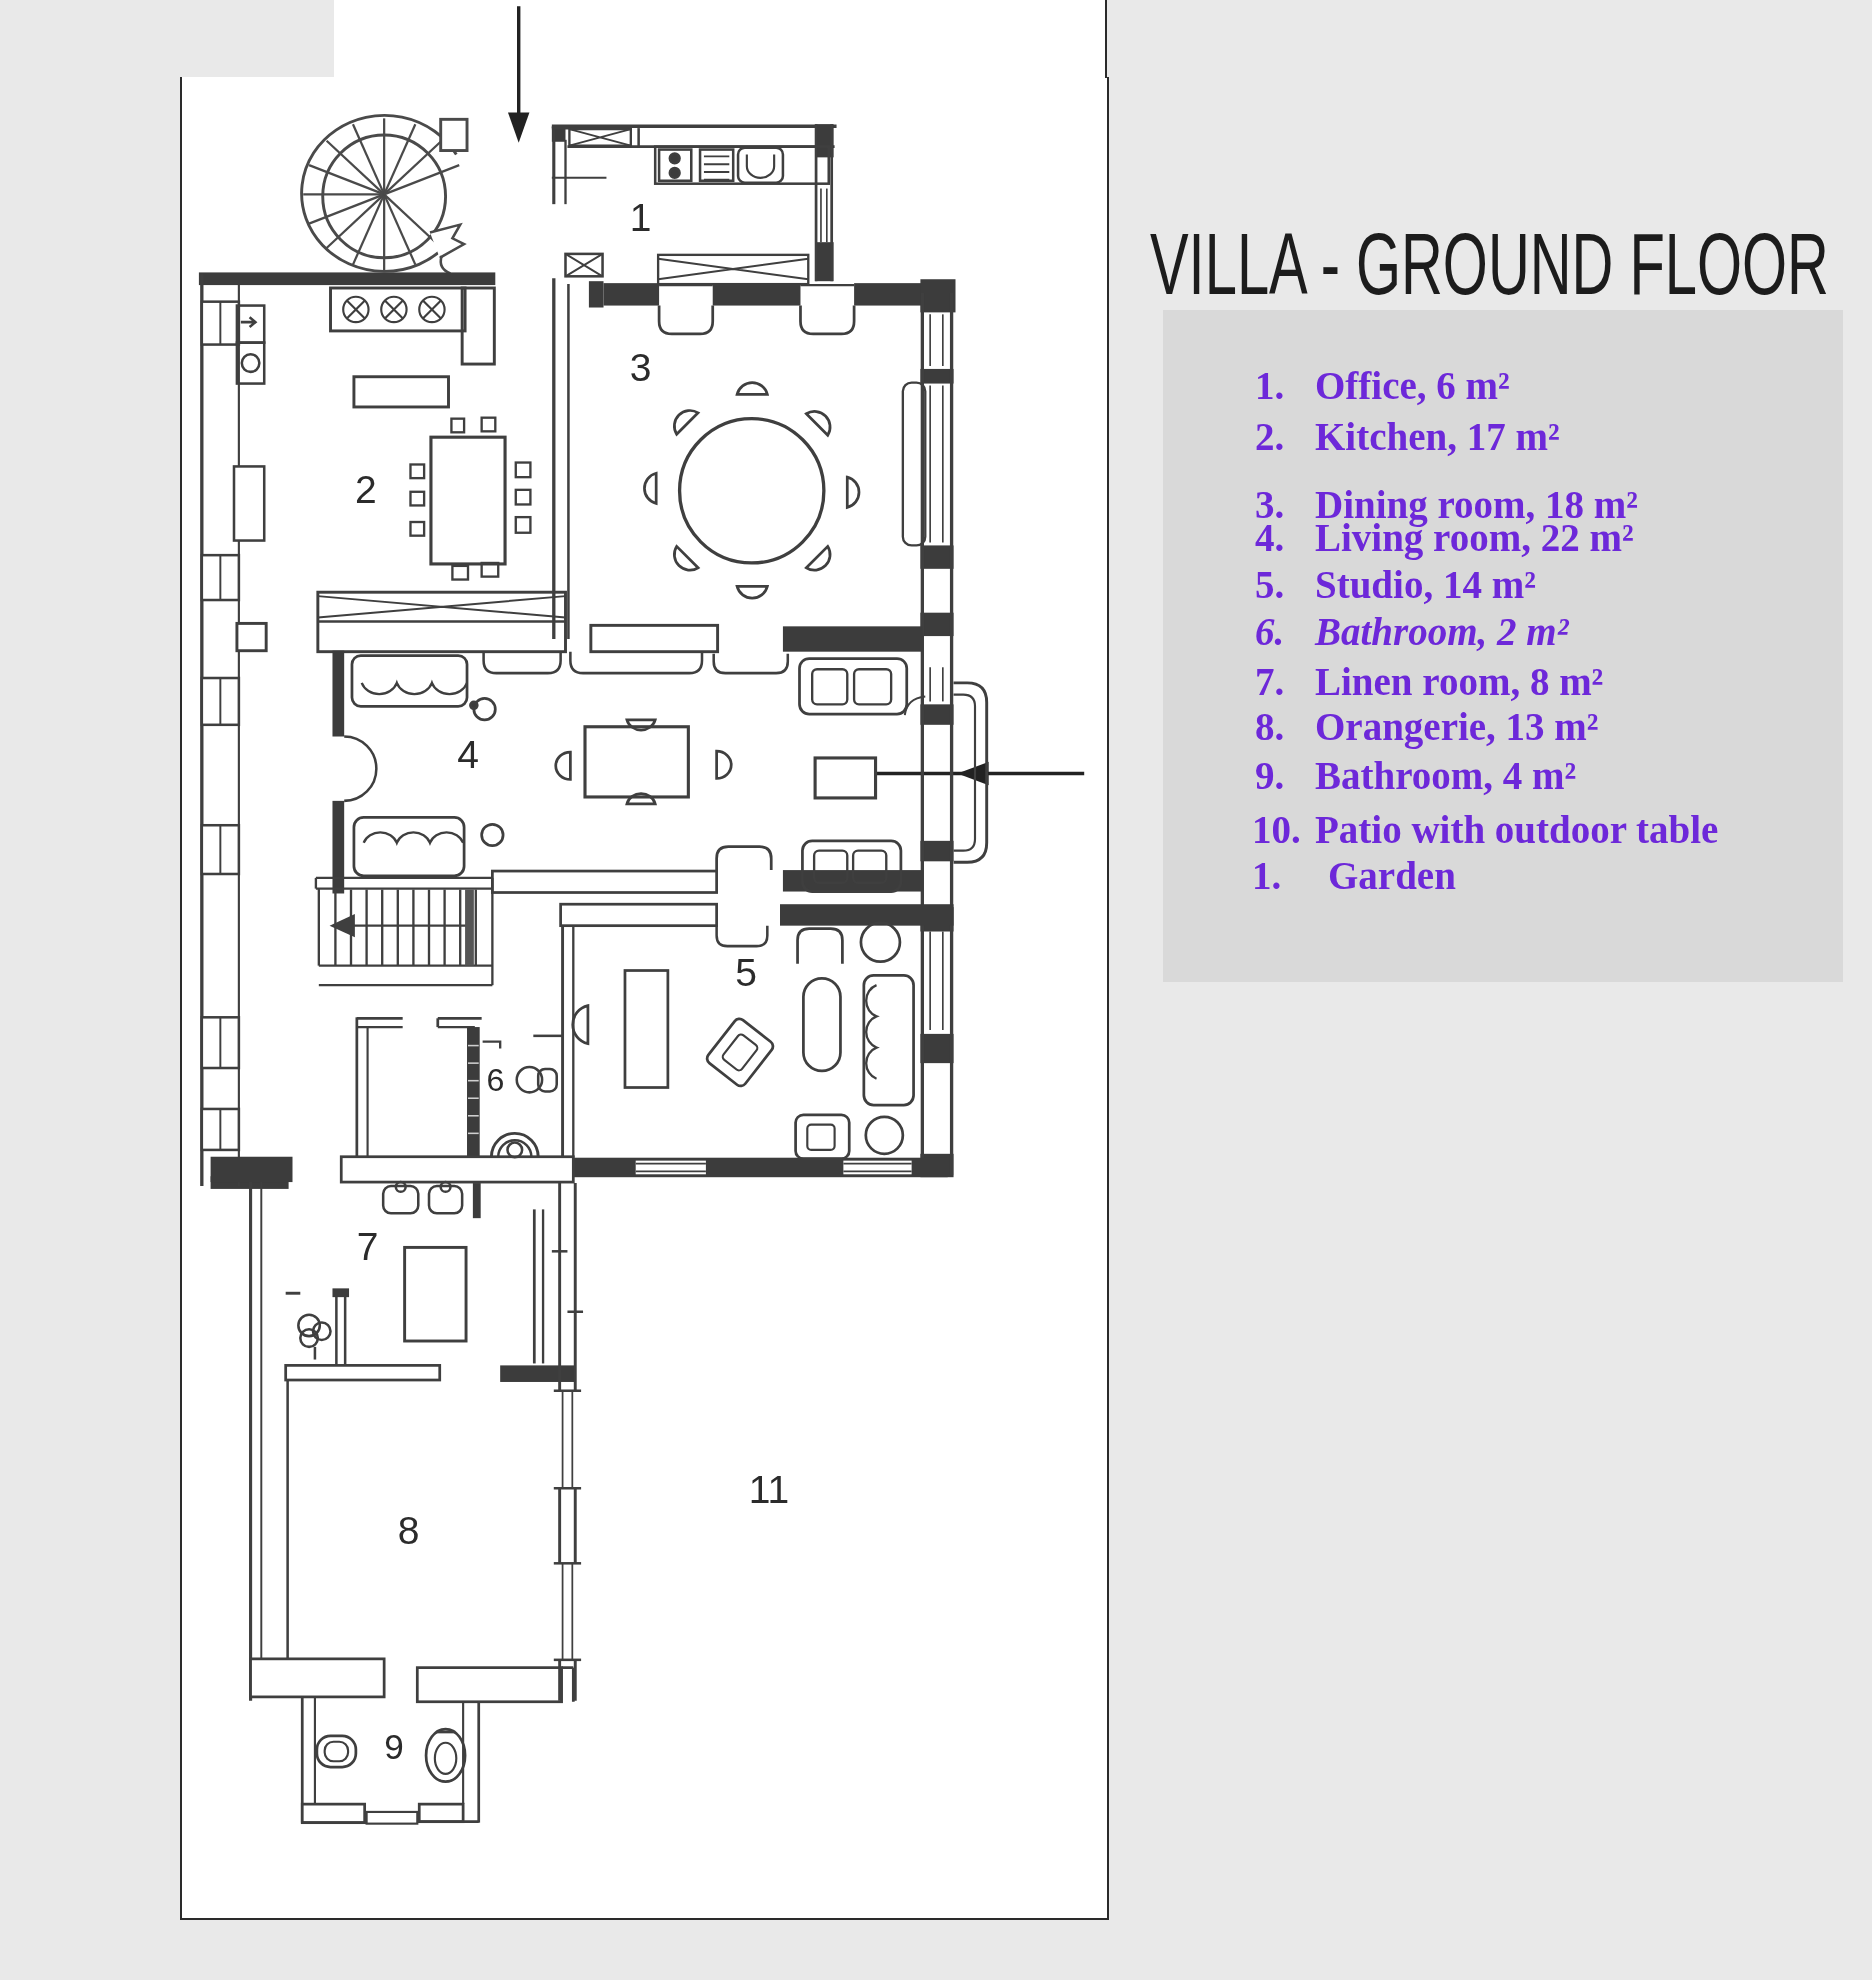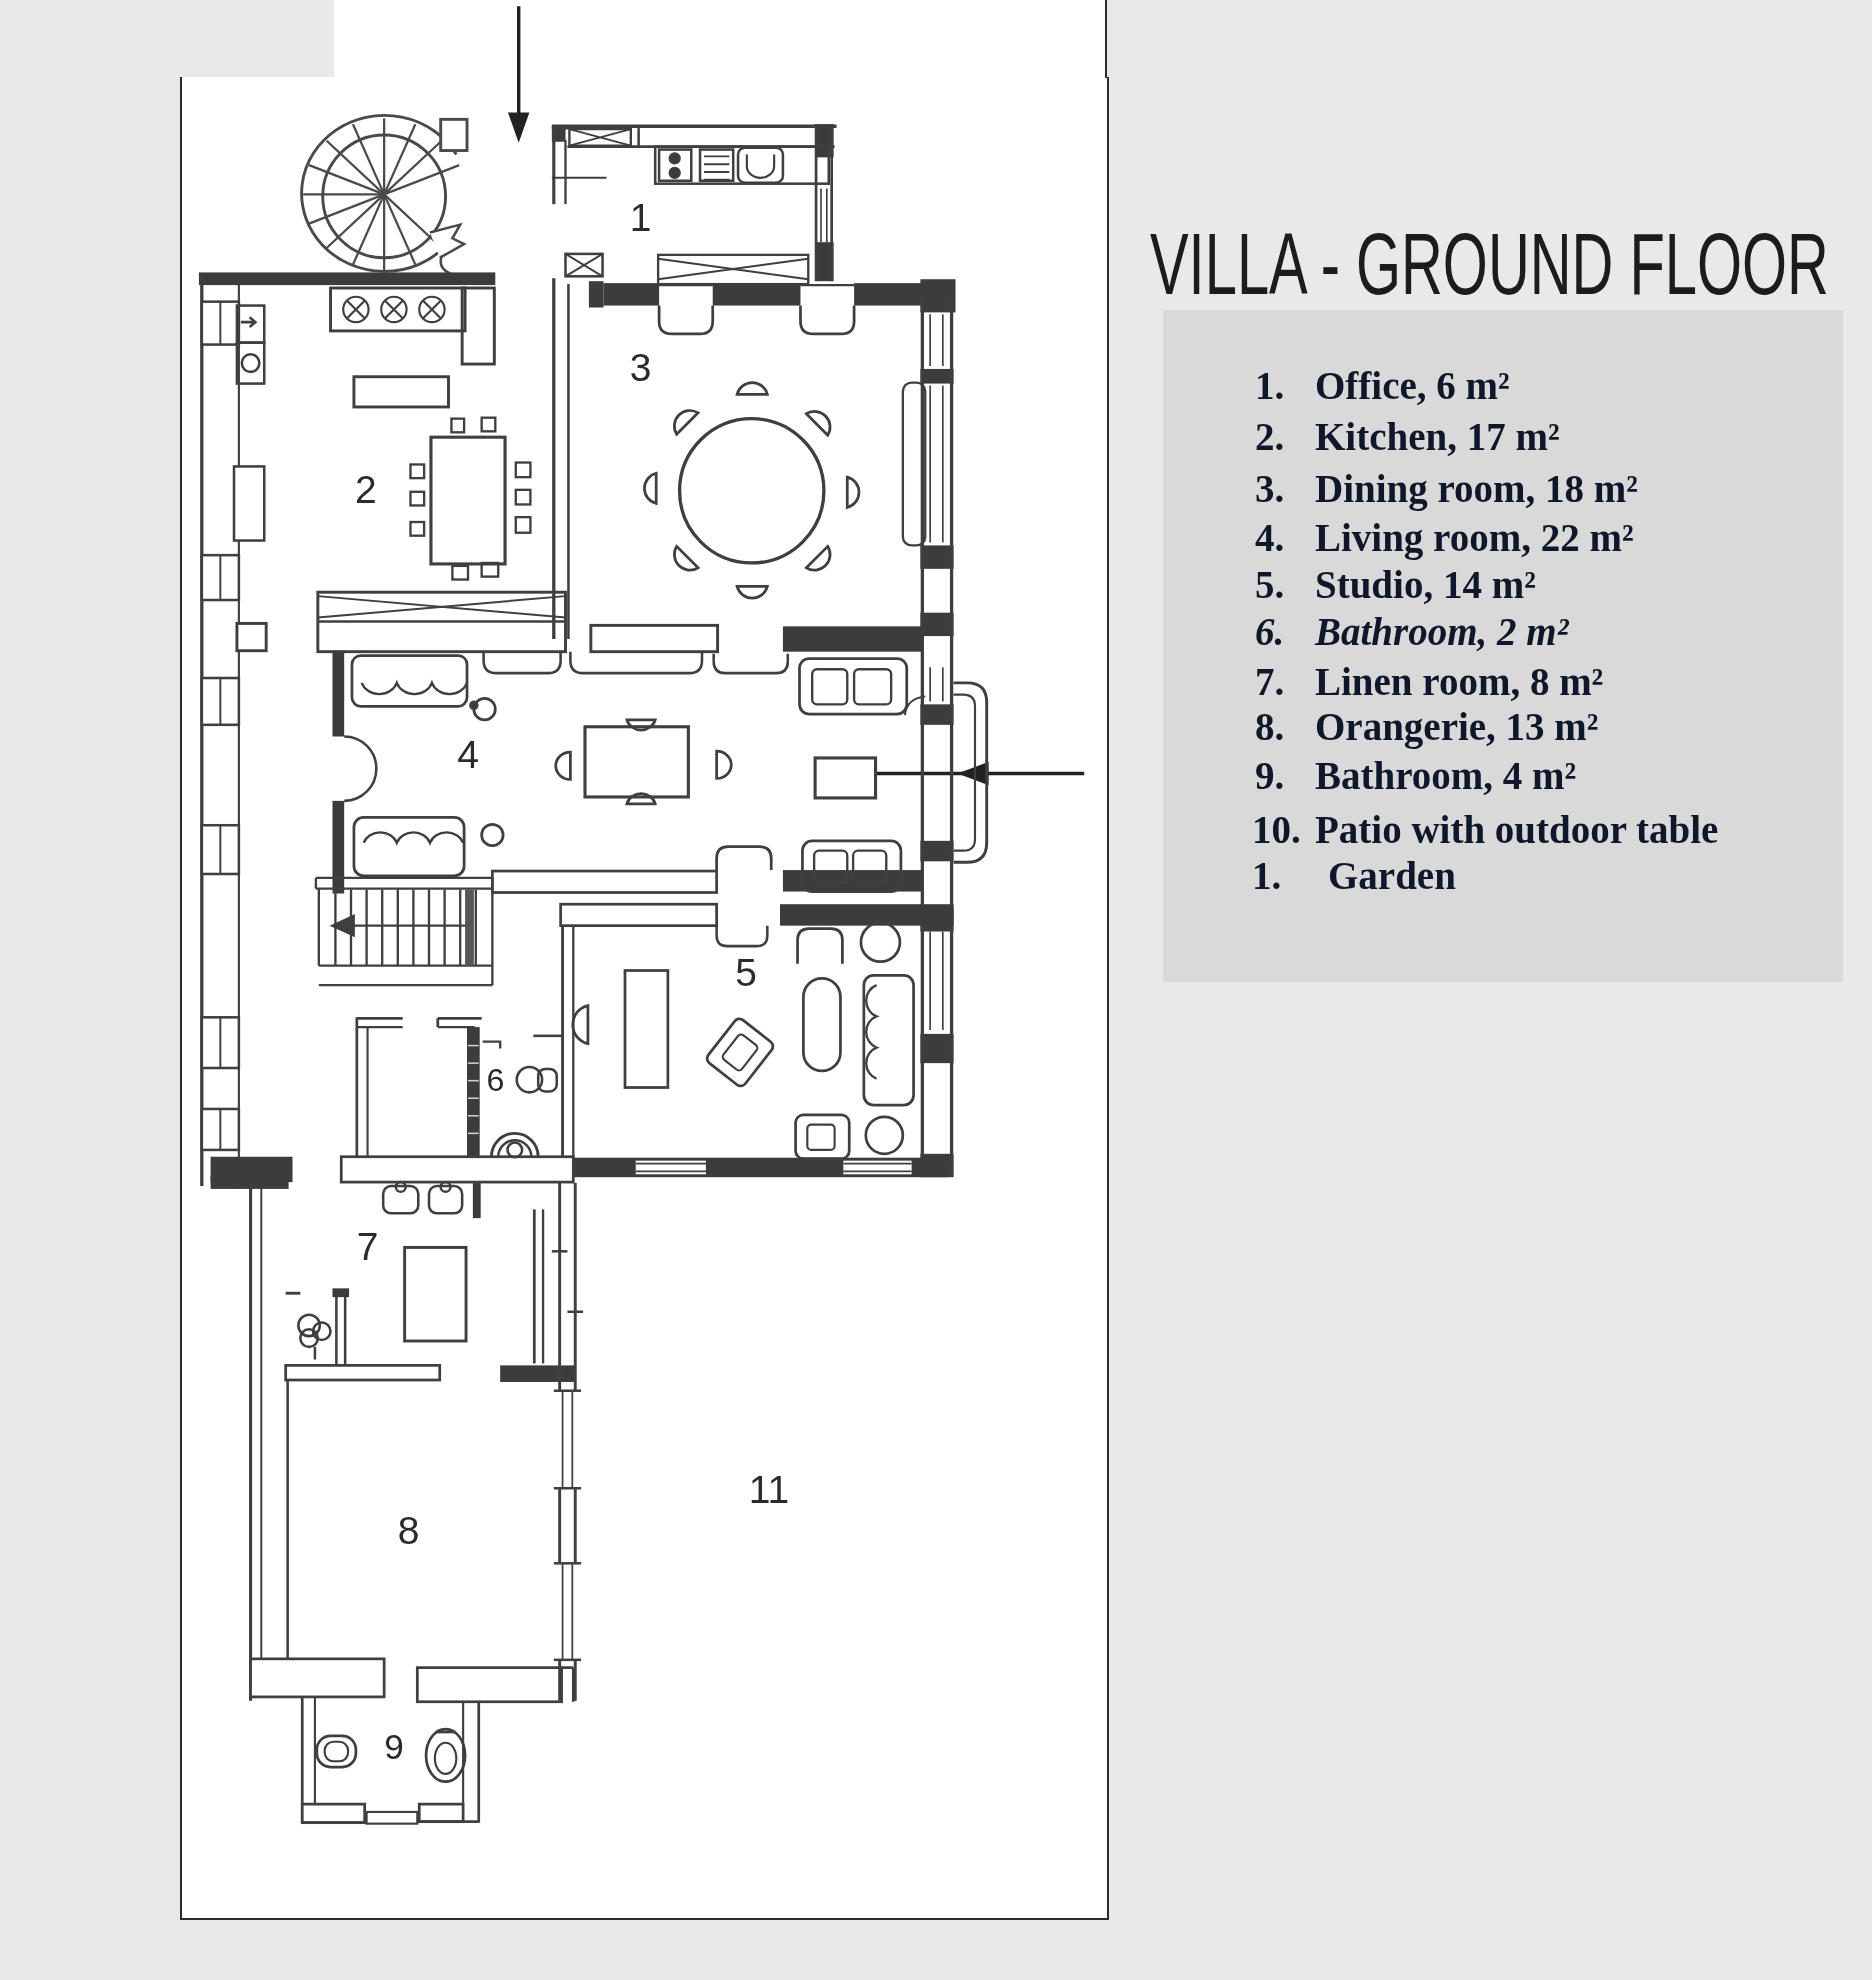--- a/index.html
+++ b/index.html
@@ -6,33 +6,33 @@
   body{width:1872px;height:1981px;background:#e9e9e9;position:relative;overflow:hidden;-webkit-font-smoothing:antialiased;
        font-family:"Liberation Sans", sans-serif;}
   #sheet{position:absolute;left:180px;top:77px;width:925px;height:1841px;background:#ffffff;
          border-left:2.9px solid #2a2a2a;border-right:2.9px solid #2a2a2a;border-bottom:2.9px solid #2a2a2a;}
   #notch{position:absolute;left:334px;top:0;width:771px;height:78px;background:#ffffff;
          border-right:2.9px solid #2a2a2a;}
   #title{position:absolute;left:1150px;top:213px;font-size:88px;color:#1c1c1c;
          transform:scaleX(0.658);transform-origin:left top;white-space:nowrap;letter-spacing:0px;}
   #legend{position:absolute;left:1163px;top:310px;width:680px;height:672px;background:#d9d9d9;}
   .li{position:absolute;font-family:"Liberation Serif",serif;font-weight:700;font-size:39px;
-      color:#0f172a;white-space:nowrap;}
+      color:#6d28d9;white-space:nowrap;}
   .li .n{display:inline-block;width:60px;}
   svg{position:absolute;left:0;top:0;}
 </style>
 </head>
 <body>
 <div id="sheet"></div>
 <div id="notch"></div>
 <div id="title">VILLA - GROUND FLOOR</div>
 <div id="legend"></div>
 <div class="li" style="left:1255px;top:363px;"><span class="n">1.</span>Office, 6 m²</div>
 <div class="li" style="left:1255px;top:414px;"><span class="n">2.</span>Kitchen, 17 m²</div>
-<div class="li" style="left:1255px;top:466px;"><span class="n">3.</span>Dining room, 18 m²</div>
+<div class="li" style="left:1255px;top:482px;"><span class="n">3.</span>Dining room, 18 m²</div>
 <div class="li" style="left:1255px;top:515px;"><span class="n">4.</span>Living room, 22 m²</div>
 <div class="li" style="left:1255px;top:562px;"><span class="n">5.</span>Studio, 14 m²</div>
 <div class="li" style="left:1255px;top:609px;font-style:italic;"><span class="n">6.</span>Bathroom, 2 m²</div>
 <div class="li" style="left:1255px;top:659px;"><span class="n">7.</span>Linen room, 8 m²</div>
 <div class="li" style="left:1255px;top:704px;"><span class="n">8.</span>Orangerie, 13 m²</div>
 <div class="li" style="left:1255px;top:753px;"><span class="n">9.</span>Bathroom, 4 m²</div>
 <div class="li" style="left:1252px;top:807px;"><span class="n" style="width:63px;">10.</span>Patio with outdoor table</div>
 <div class="li" style="left:1252px;top:853px;"><span class="n" style="width:76px;">1.</span>Garden</div>
 <svg width="1872" height="1981" viewBox="0 0 1920 2031" fill="none">
 <g id="plan" stroke="#3f3f3f" stroke-width="3" fill="none">

